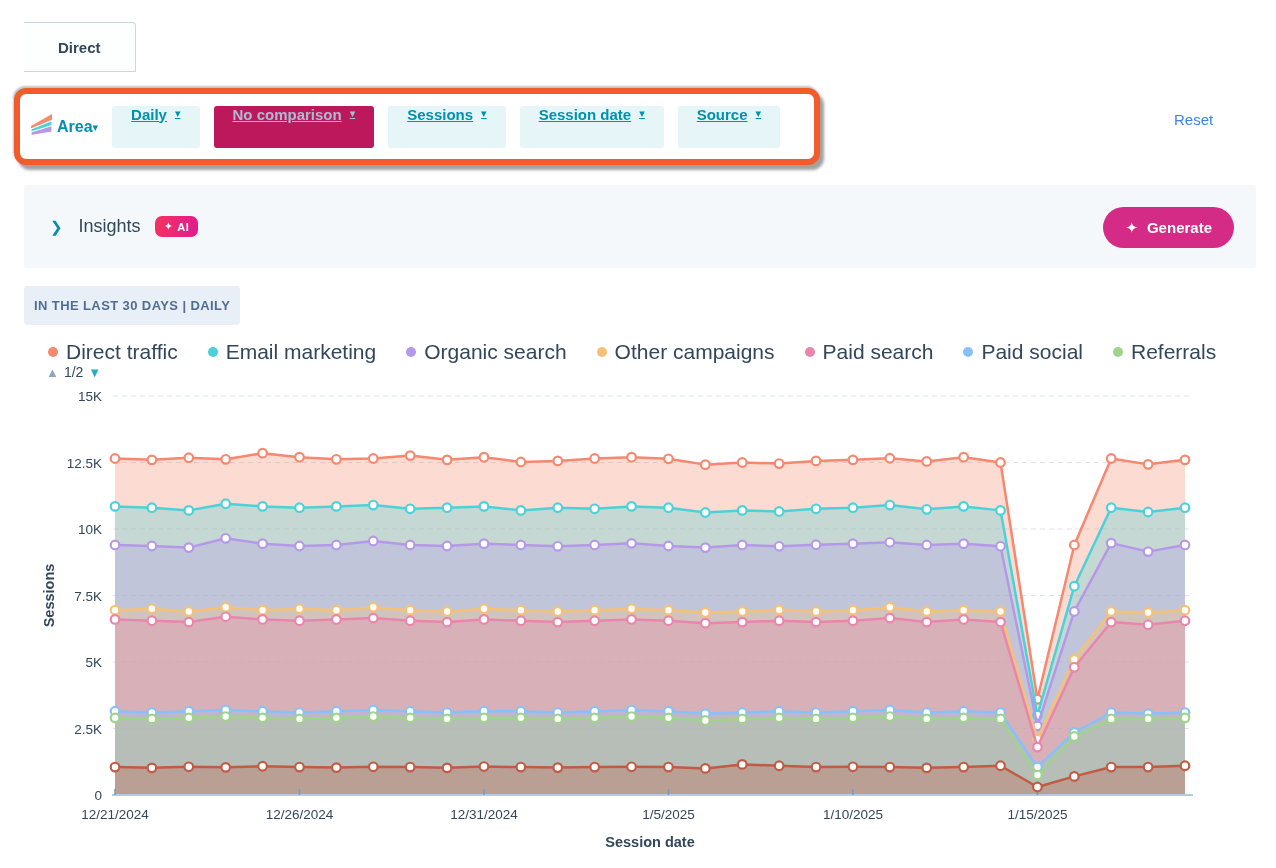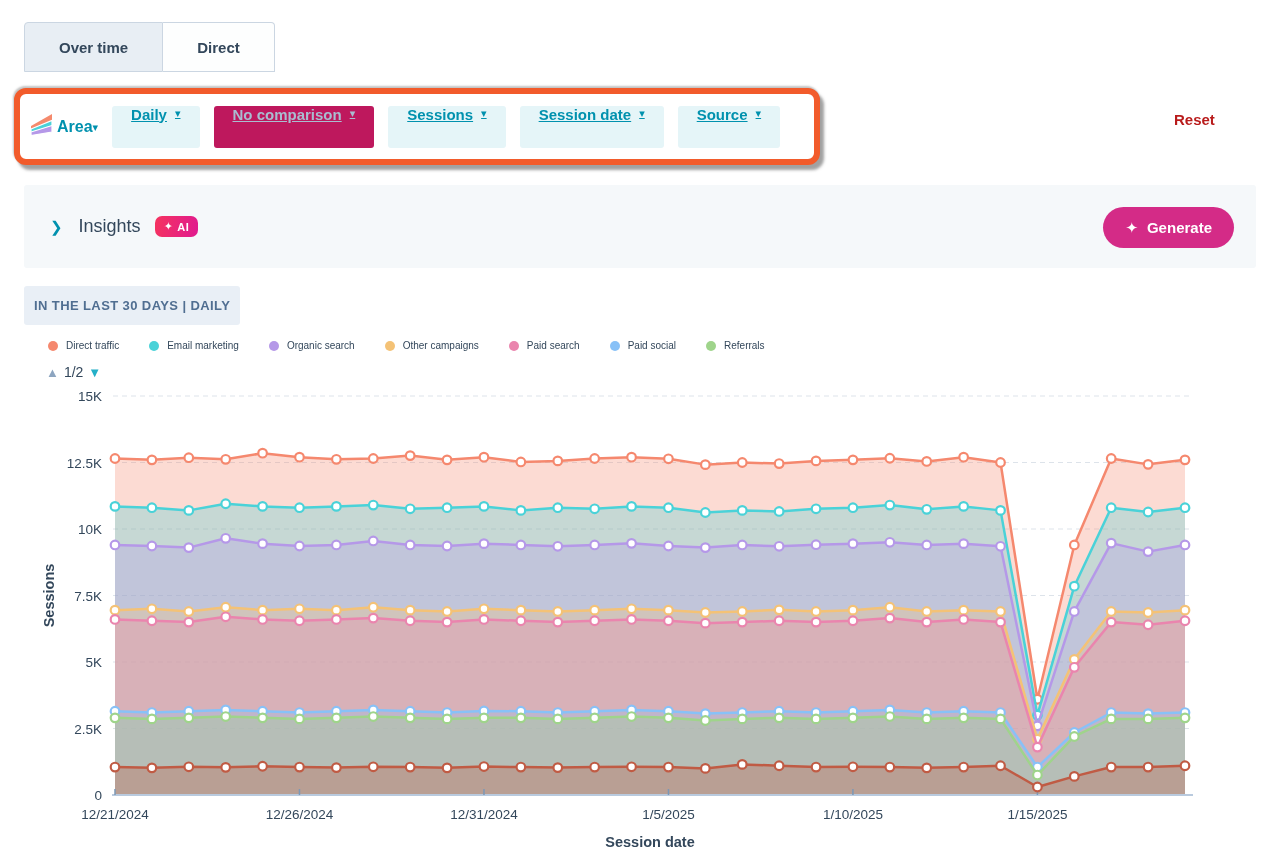--- a/index.html
+++ b/index.html
@@ -21,22 +21,22 @@
     box-shadow:4px 5px 3px rgba(84,84,84,.55), -1px -2px 2px rgba(84,84,84,.35);
     background:#ffffff; display:flex; align-items:center; padding:0 10px; gap:14px; }
   .area-menu { display:flex; align-items:center; cursor:pointer; }
   .area-label { font-size:16px; font-weight:700; color:#0091ae; }
   .caret { font-size:11px; color:#0091ae; transform:translateY(1px); }
   .caret.gray { color:#a9bdd1; }
   .filter-btn { height:42px; display:flex; gap:8px; padding:0 19px;
     background:#e5f5f8; border:none; border-radius:3px; font-size:15px; font-weight:700;
     color:#0091ae; cursor:pointer; font-family:inherit;text-decoration:underline; }
   .filter-btn.disabled { background:#be185d; color:#a9bdd1; cursor:default; }
-  .reset-link { position:absolute; left:1174px; top:111px; font-size:15px; font-weight:700;
-    color:#b91c1c; cursor:default; }
+  .reset-link { position:absolute; left:1174px; top:111px; font-size:15px; font-weight:400;
+    color:#3b82f6; cursor:default; }
 
   
   .insights { position:absolute; left:24px; top:185px; width:1232px; height:83px;
     background:#f5f8fa; border-radius:3px; display:flex; align-items:center; }
   .ins-chevron { margin-left:26px; color:#0091ae; font-size:15px; font-weight:700; cursor:pointer; }
   .ins-title { margin-left:16px; font-size:18px; font-weight:400; color:#33475b; }
   .ai-badge { margin-left:14px; display:inline-flex; align-items:center; gap:4px;
     background:linear-gradient(100deg,#f5335f 0%,#e01a8f 100%); color:#ffffff;
     font-size:11px; font-weight:700; padding:4px 9px; border-radius:7px; letter-spacing:.5px; }
   .generate-btn { position:absolute; right:22px; top:22px; height:41px; padding:0 22px;
@@ -45,35 +45,34 @@
   .sparkle { font-size:15px; }
 
   
   .period-badge { position:absolute; left:24px; top:286px; background:#e9eff6; color:#506e91;
     font-size:13px; font-weight:700; letter-spacing:.4px; padding:12px 10px; border-radius:3px; }
 
   
   .legend { position:absolute; left:48px; top:340px; display:flex; gap:30px; align-items:center; }
   .legend-item { display:flex; align-items:center; gap:8px; cursor:pointer; }
   .legend-dot { width:10px; height:10px; border-radius:50%; background:#ccc; }
-  .legend-label { font-size:10px; color:#33475b; }
+  .legend-label { font-size:21px; color:#33475b; }
   .legend-pager { position:absolute; left:46px; top:364px; display:flex; align-items:center;
     gap:5px; font-size:14px; color:#33475b; }
   .pager-up { color:#8da5c0; font-size:13px; cursor:pointer; }
   .pager-down { color:#25b0c8; font-size:13px; cursor:pointer; }
 
   
   .chart-wrap { position:absolute; left:24px; top:388px; width:1232px; height:480px; }
   svg text { font-family:"Liberation Sans","DejaVu Sans",sans-serif; }
 </style>
 </head>
 <body>
 
 <div class="tabbar">
-  <div class="tab active">Over time</div>
   <div class="tab inactive">Direct</div>
 </div>
 
 <div class="annotation">
   <div class="area-menu">
     <span>
       <svg width="27" height="23" viewBox="0 0 27 23">
         <path d="M1 13 L22 1 L22 8 L1 17 Z" fill="#f58a6d"></path>
         <path d="M1 16 L22 7.5 L22 13 L1 20 Z" fill="#4ad2d8" stroke="#fff" stroke-width="1.2"></path>
         <path d="M1 19 L22 12.5 L22 19 L1 22.5 Z" fill="#b598e8" stroke="#fff" stroke-width="1.2"></path>

